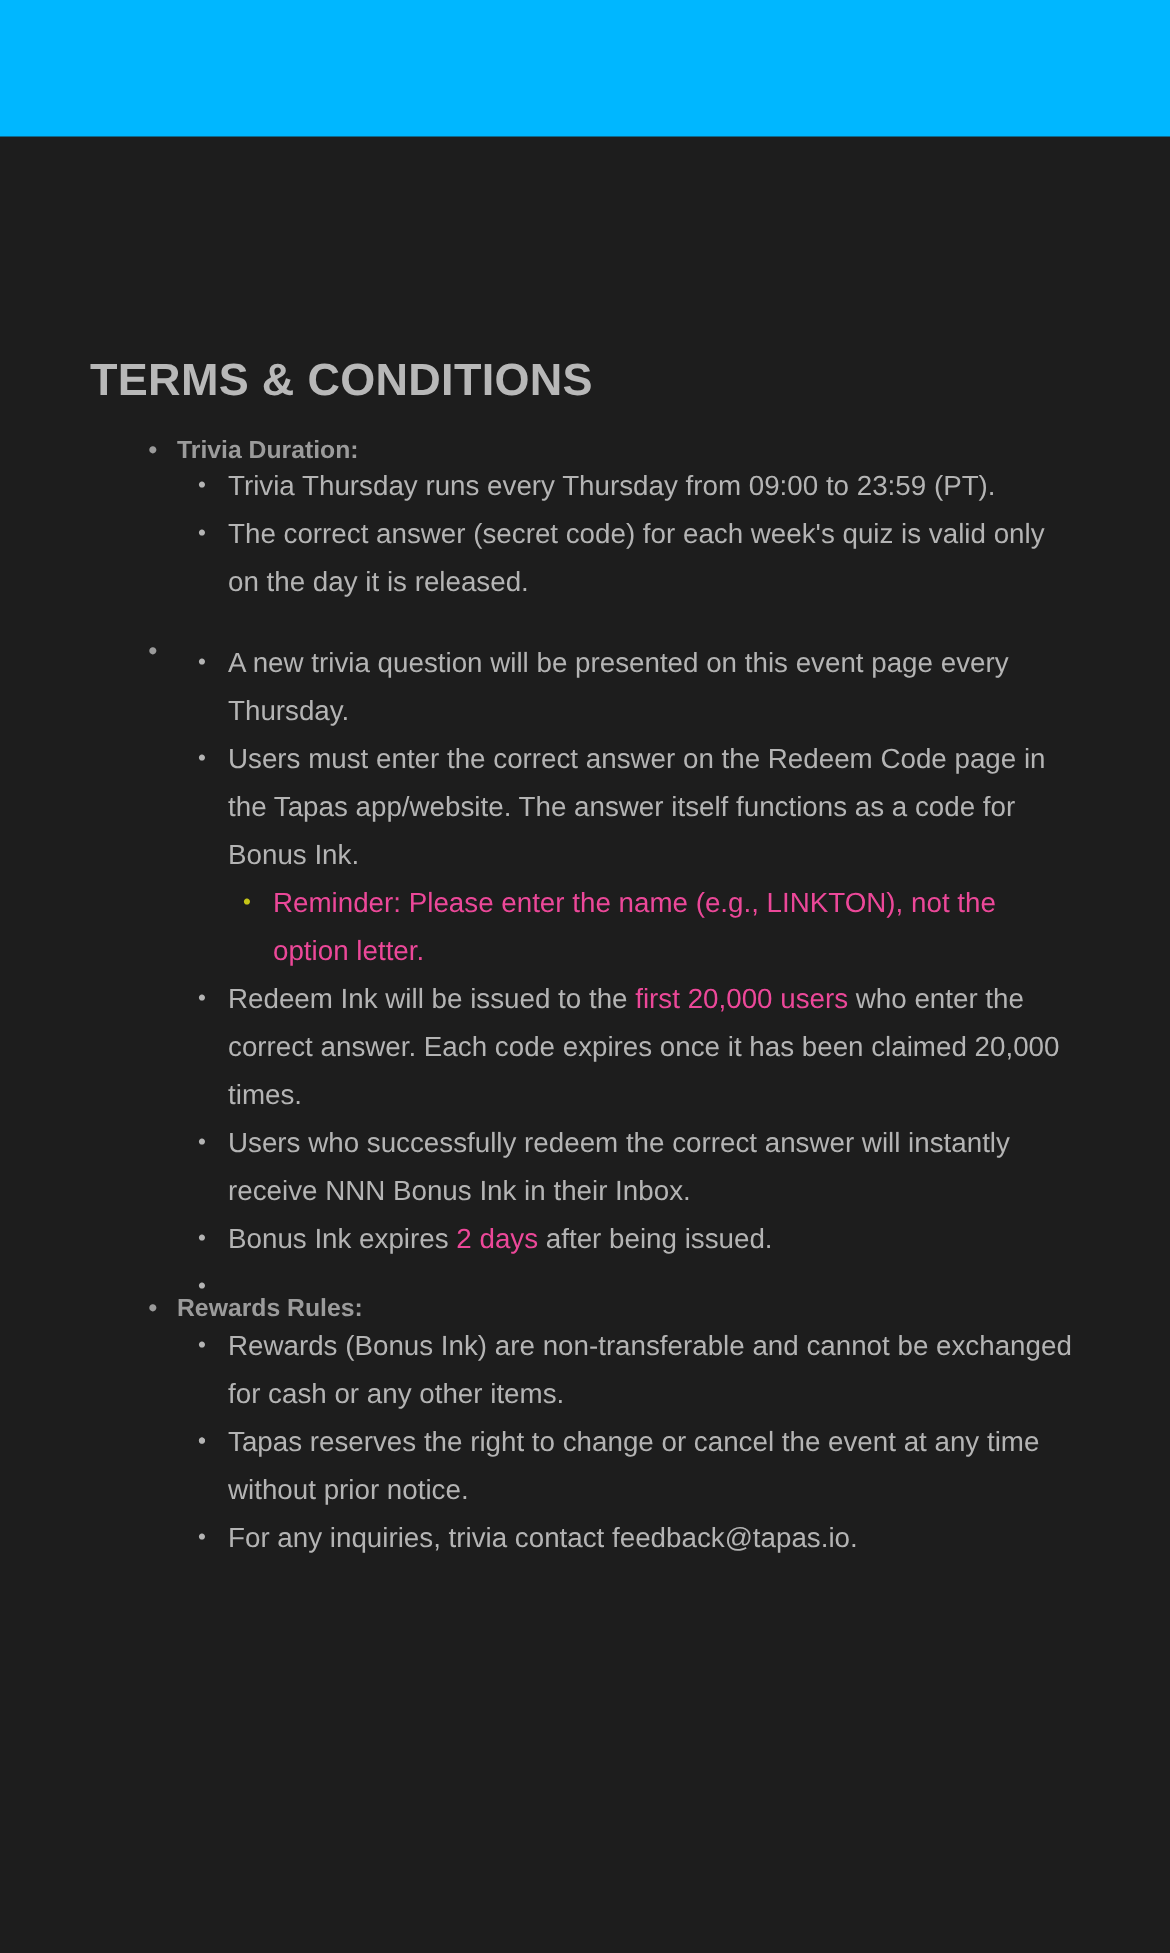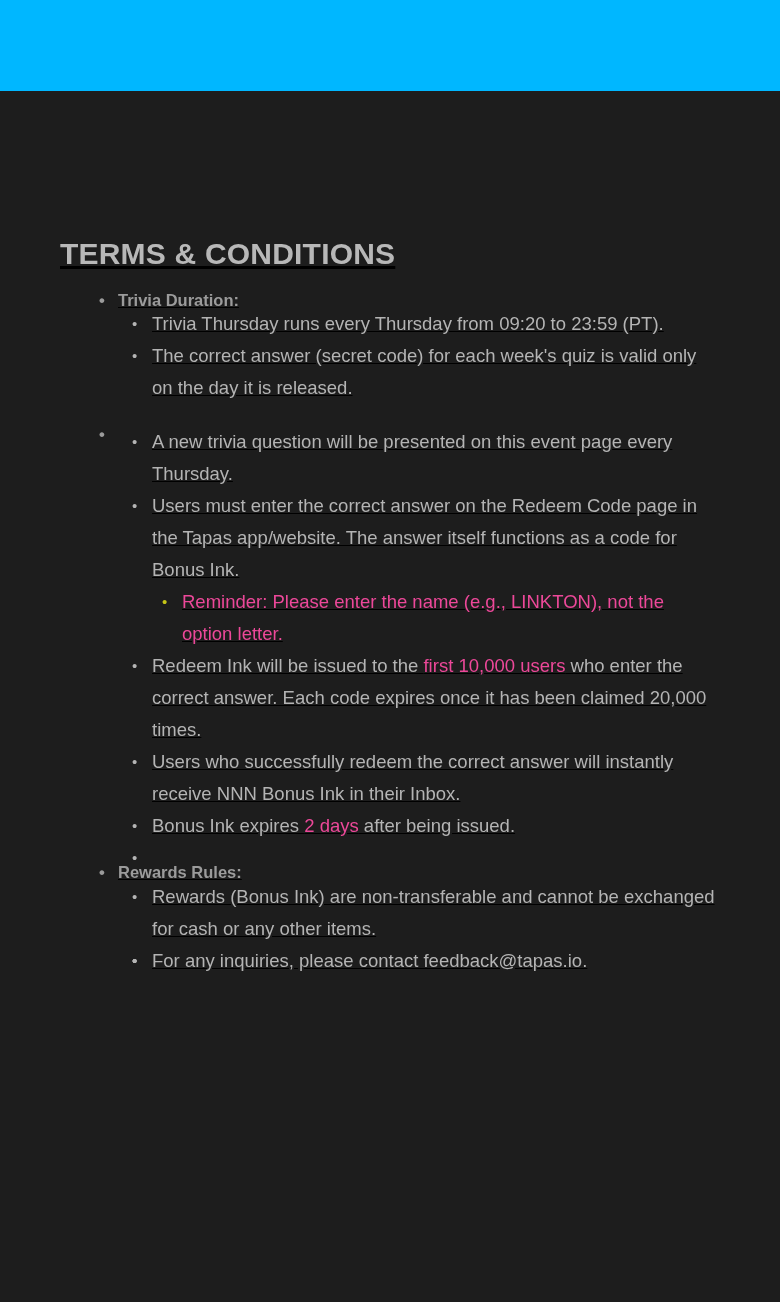--- a/index.html
+++ b/index.html
@@ -16,21 +16,20 @@
   }
 
   #banner {
     width: 780px;
     height: 91px;
     background: #00b7ff;
   }
 
   #content {
     padding: 0 24px 0 40px;
-    text-decoration: underline;
   }
 
   #page-title {
     color: #b8b8b8;
     font-size: 30px;
     font-weight: bold;
     letter-spacing: 0.2px;
     margin: 0;
     padding: 147px 0 0 20px;
     line-height: 1.05;
@@ -112,40 +111,40 @@
 <body>
 
 <div id="banner"></div>
 
 <div id="content">
   <h1 id="page-title">TERMS &amp; CONDITIONS</h1>
   <ul class="lvl1" id="sections-root">
       <li class="sec">
         <div class="sec-head"><span class="bul">•</span><span>Trivia Duration:</span></div>
         <ul class="lvl2">
-          <li><span class="bul">•</span><span>Trivia Thursday runs every Thursday from 09:20 to 23:59 (PT).</span></li>
+          <li><span class="bul">•</span><span>Trivia Thursday runs every Thursday from 09:00 to 23:59 (PT).</span></li>
           <li><span class="bul">•</span><span>The correct answer (secret code) for each week's quiz is valid only on the day it is released.</span></li>
         </ul>
       </li>
       <li class="sec">
         <div class="sec-head"><span class="bul">•</span></div>
         <ul class="lvl2">
           <li><span class="bul">•</span><span>A new trivia question will be presented on this event page every Thursday.</span></li>
           <li><span class="bul">•</span><span>Users must enter the correct answer on the Redeem Code page in the Tapas app/website. The answer itself functions as a code for Bonus Ink.</span><ul class="lvl3">
               <li><span class="bul">•</span><span class="hl">Reminder: Please enter the name (e.g., LINKTON), not the option letter.</span></li>
             </ul></li>
-          <li><span class="bul">•</span><span>Redeem Ink will be issued to the </span><span class="hl">first 10,000 users</span><span> who enter the correct answer. Each code expires once it has been claimed 20,000 times.</span></li>
+          <li><span class="bul">•</span><span>Redeem Ink will be issued to the </span><span class="hl">first 20,000 users</span><span> who enter the correct answer. Each code expires once it has been claimed 20,000 times.</span></li>
           <li><span class="bul">•</span><span>Users who successfully redeem the correct answer will instantly receive NNN Bonus Ink in their Inbox.</span></li>
           <li><span class="bul">•</span><span>Bonus Ink expires </span><span class="hl">2 days</span><span> after being issued.</span></li>
           <li><span class="bul">•</span></li>
         </ul>
       </li>
       <li class="sec">
         <div class="sec-head"><span class="bul">•</span><span>Rewards Rules:</span></div>
         <ul class="lvl2">
           <li><span class="bul">•</span><span>Rewards (Bonus Ink) are non-transferable and cannot be exchanged for cash or any other items.</span></li>
           <li><span class="bul">•</span></li>
-          <li><span class="bul">•</span></li>
-          <li><span class="bul">•</span><span>For any inquiries, please contact feedback@tapas.io.</span></li>
+          <li><span class="bul">•</span><span>Tapas reserves the right to change or cancel the event at any time without prior notice.</span></li>
+          <li><span class="bul">•</span><span>For any inquiries, trivia contact feedback@tapas.io.</span></li>
         </ul>
       </li>
     </ul>
 </div>
 
 </body></html>

